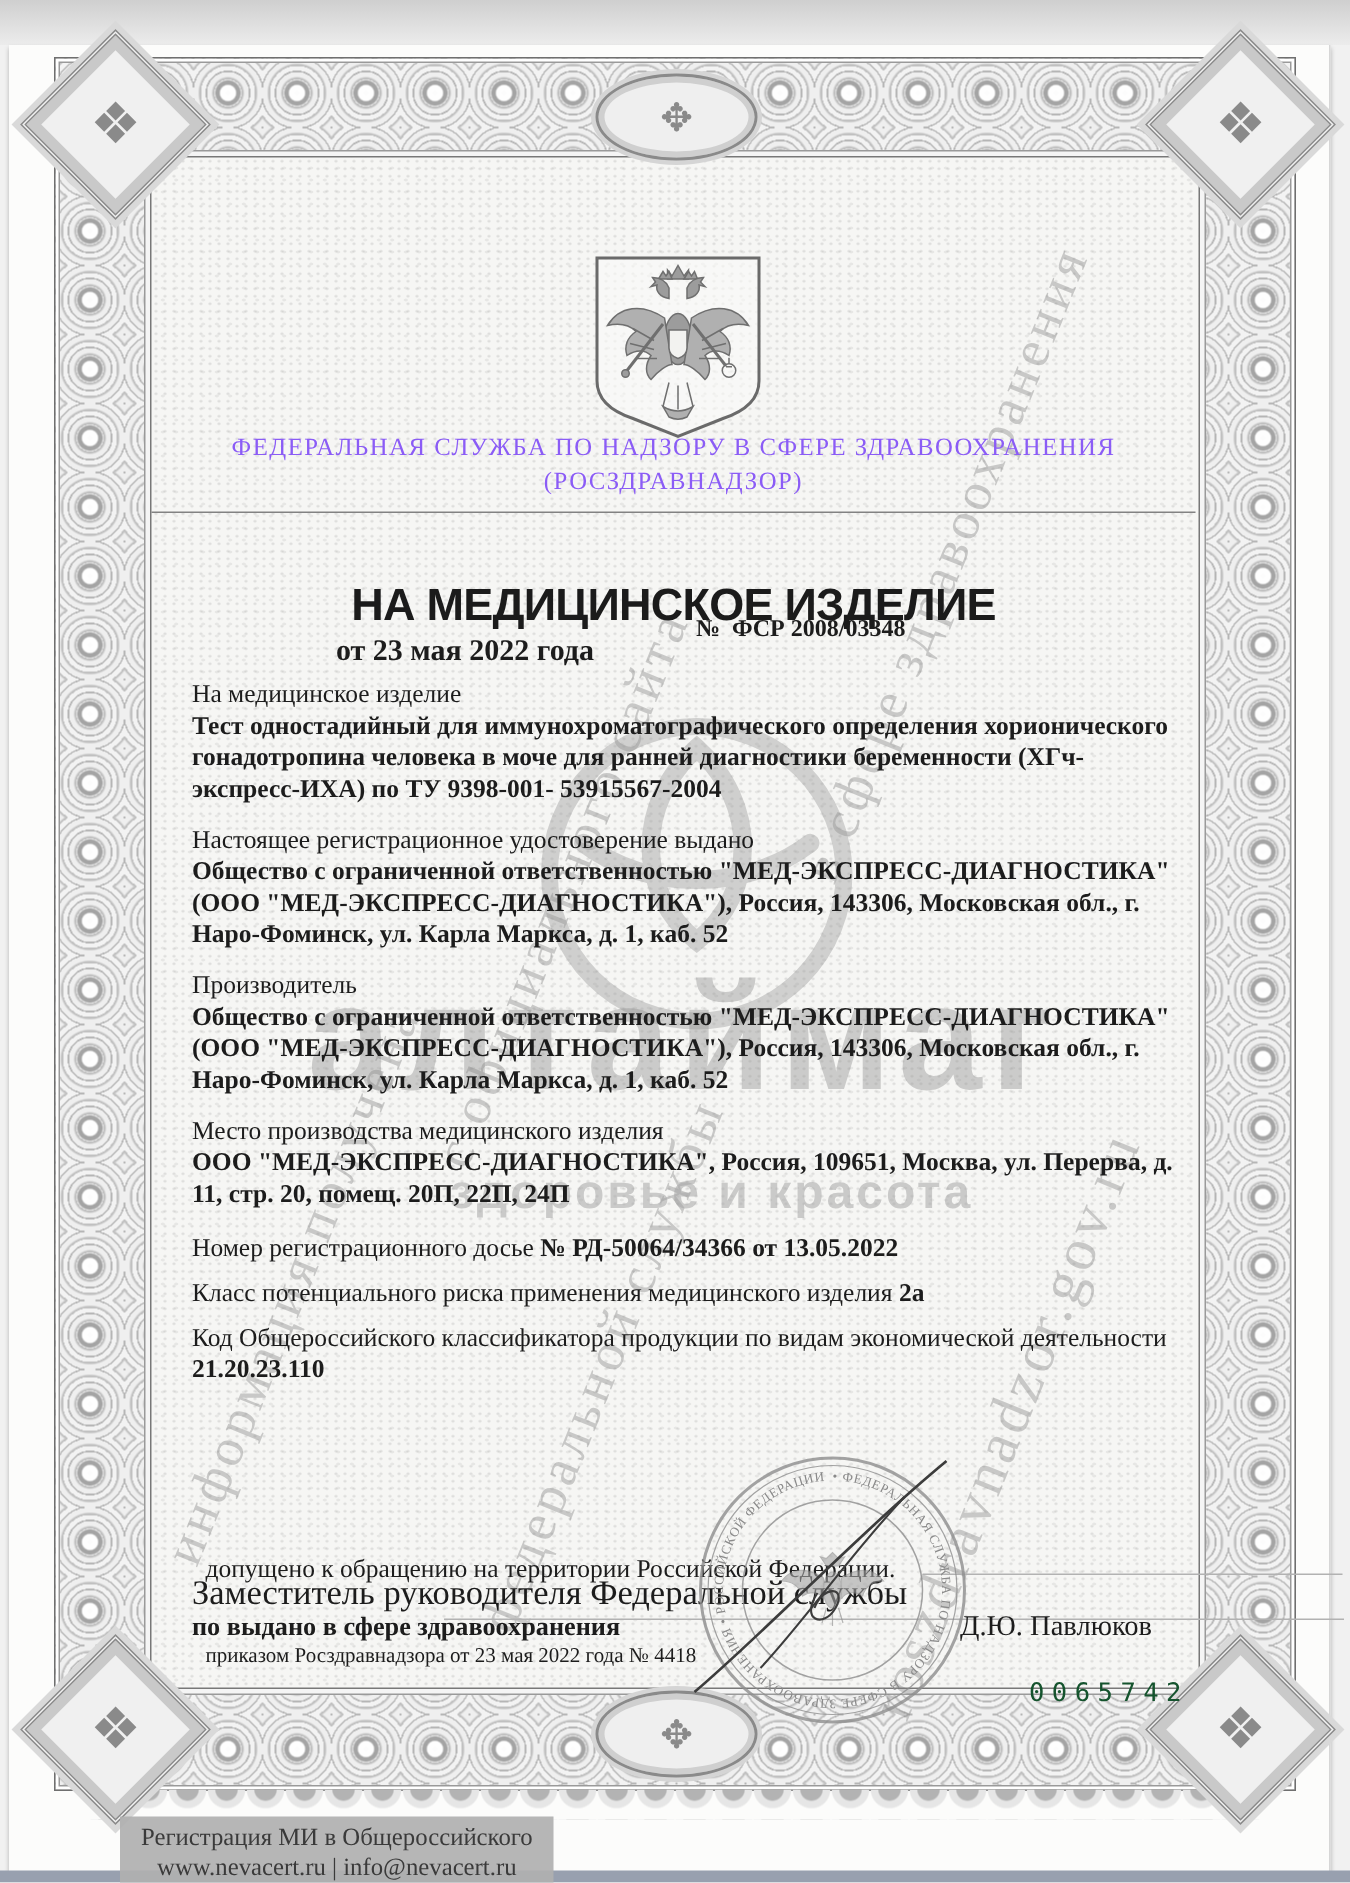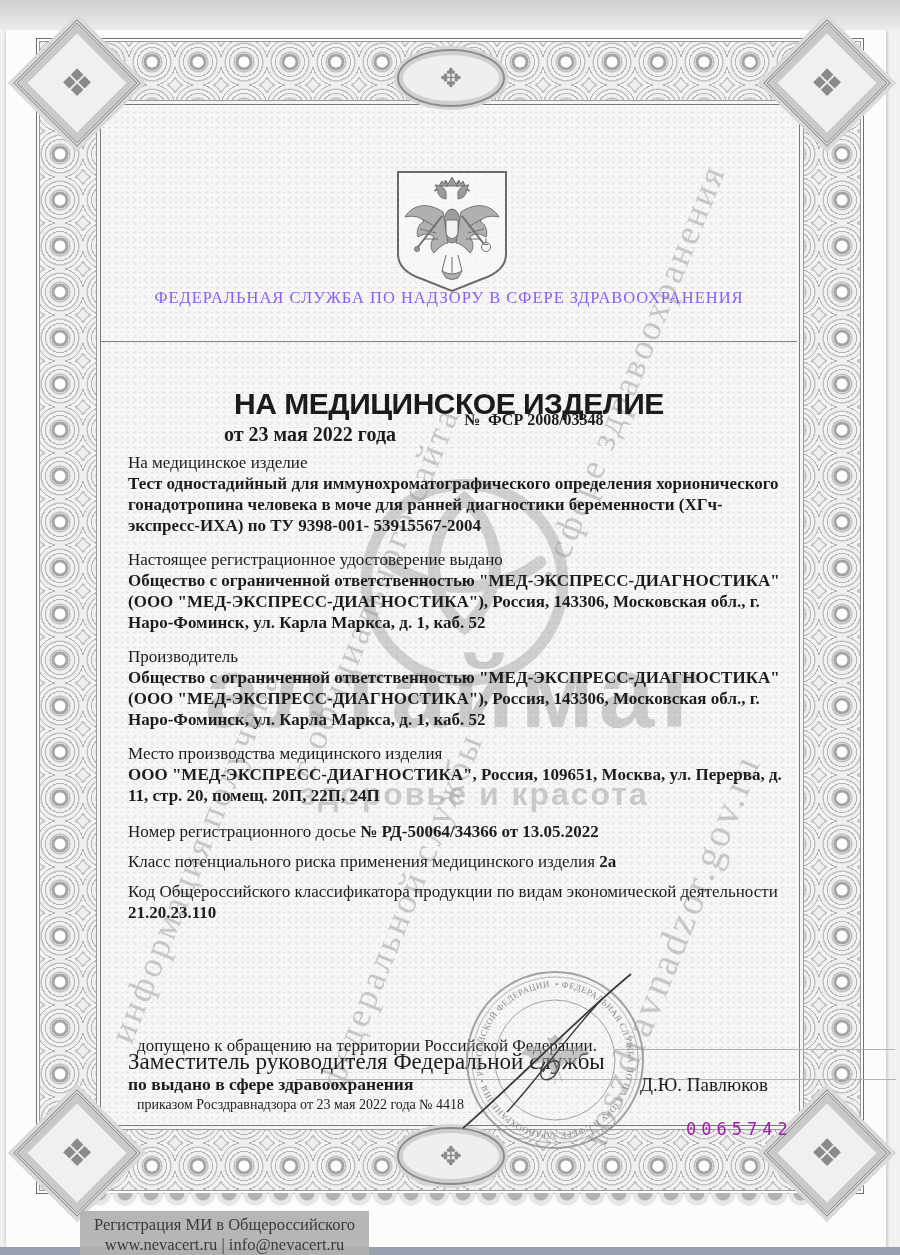--- a/index.html
+++ b/index.html
@@ -87,21 +87,21 @@
   .blk5,.blk6{margin-bottom:9px;}
   .val{font-weight:bold;}
   .order1{left:137px;top:1069px;font-size:14px;margin-top:28px;}
   .order2{left:137px;top:1036px;font-size:17px;}
   .sig1{left:128px;top:1049px;font-size:23px;font-weight:normal;}
   .sig2{left:128px;top:1074px;font-size:17.5px;font-weight:bold;}
   .signer{left:640px;top:1074px;font-size:19px;font-weight:normal;}
   .art1{left:615px;top:1049px;width:280px;height:1px;background:#b2b2b2;}
   .art2{left:296px;top:1079px;width:600px;height:1px;background:#b2b2b2;}
   .serial{left:686px;top:1119px;font-family:"DejaVu Sans Mono",monospace;
-      font-size:17px;letter-spacing:5px;color:#a21caf;}
+      font-size:17px;letter-spacing:5px;color:#14532d;}
   .stamp{left:455px;top:960px;width:200px;height:200px;z-index:4;}
   .emblem{left:392px;top:168px;width:120px;height:126px;}
   .footer-box{left:80px;top:1211px;z-index:5;background:rgba(176,176,176,.92);
       padding:4px 14px 6px;color:#3a3a3a;font-size:16.5px;line-height:20px;
       text-align:center;}
 </style>
 </head>
 <body>
 
 <div class="abs topband"></div>
@@ -162,20 +162,21 @@
       <path d="M50,48 L26,79" stroke-width="2" fill="none"></path>
       <circle cx="25" cy="81" r="2.5"></circle>
       <path d="M70,48 L92,76" stroke-width="2" fill="none"></path>
       <circle cx="94" cy="79" r="4.5" fill="none"></circle>
       <path d="M94,74.5 v-4 M92,76.5 h4" fill="none"></path>
       <path d="M54,52 h12 v12 q0,5 -6,7 q-6,-2 -6,-7 z" fill="#f2f2f0"></path>
     </g>
   </svg>
 
   <div class="abs centered agency" style="top:288px;">ФЕДЕРАЛЬНАЯ СЛУЖБА ПО НАДЗОРУ В СФЕРЕ ЗДРАВООХРАНЕНИЯ</div>
+  <div class="abs centered agency" style="top:311px;">(РОСЗДРАВНАДЗОР)</div>
   <div class="abs rule"></div>
 
   <div class="abs centered doc-title" style="top:387px;">НА МЕДИЦИНСКОЕ ИЗДЕЛИЕ</div>
   <div class="abs num">№&nbsp; ФСР 2008/03348</div>
   <div class="abs date">от 23 мая 2022 года</div>
 
   <div class="abs body-flow">
     <div class="blk1">
       <p>На медицинское изделие</p>
       <p class="val">Тест одностадийный для иммунохроматографического определения хорионического гонадотропина человека в моче для ранней диагностики беременности (ХГч-экспресс-ИХА) по ТУ 9398-001- 53915567-2004</p>

